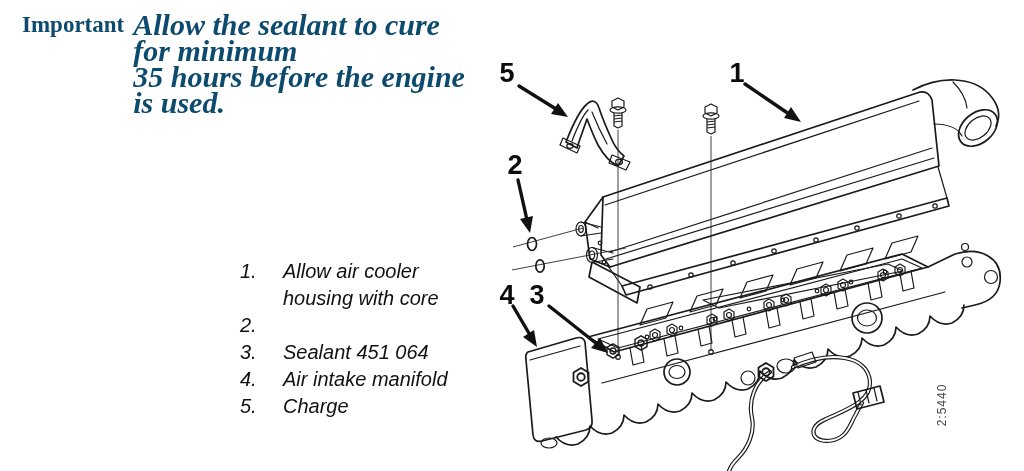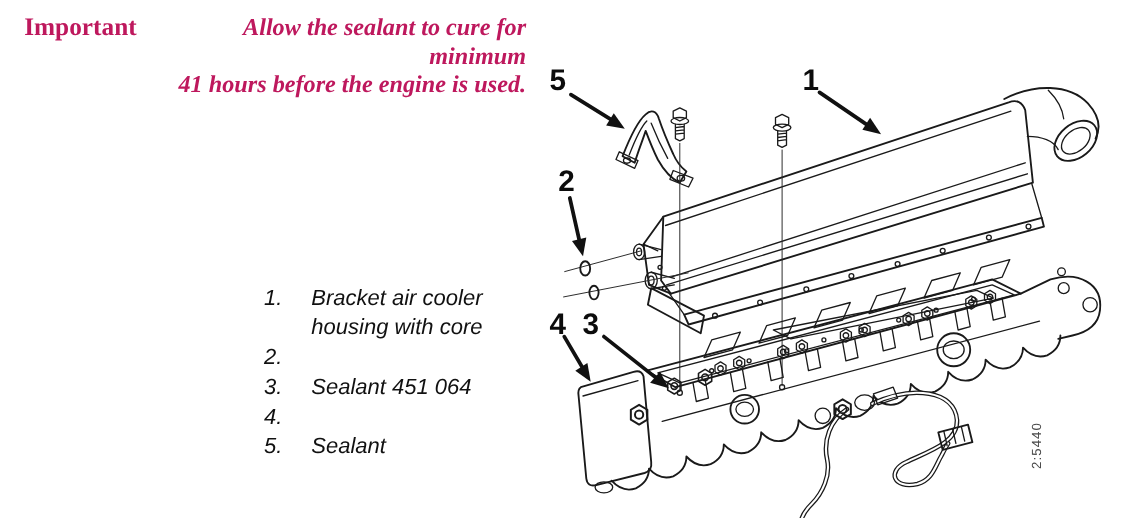--- a/index.html
+++ b/index.html
@@ -4,30 +4,29 @@
 <style>
   html,body{margin:0;padding:0;}
   body{
     width:1024px;height:471px;position:relative;background:#ffffff;
     font-family:"Liberation Sans",sans-serif;overflow:hidden;
     -webkit-font-smoothing:antialiased;
   }
   
   .note{
     position:absolute;left:22px;top:12px;display:flex;align-items:flex-start;
-    color:#be185d;
-    text-align:right;
+    color:#0c4a6e;
   }
   .note-label{
     font-family:"Liberation Serif",serif;font-weight:bold;font-size:23px;
     margin-right:9px;white-space:nowrap;
   }
   .note-text{
     font-family:"Liberation Serif",serif;font-weight:bold;font-style:italic;
-    font-size:22px;line-height:26px;width:345px;
+    font-size:30px;line-height:26px;width:345px;
   }
   
   .parts{
     position:absolute;left:240px;top:258px;width:236px;
     font-style:italic;font-size:20px;line-height:27px;color:#111;
   }
   .parts-row{display:grid;grid-template-columns:43px 186px;}
   .parts-num{text-align:left;}
   
   .diagram-svg{position:absolute;left:0;top:0;}
@@ -48,42 +47,43 @@
     font-size:12px;letter-spacing:1px;color:#4a4a4a;text-align:center;
   }
 </style>
 </head>
 <body>
 
 <div class="note">
   <div class="note-label">Important</div>
   <div class="note-text">
     <div>Allow the sealant to cure for minimum</div>
-    <div>41 hours before the engine is used.</div>
+    <div>35 hours before the engine is used.</div>
   </div>
 </div>
 
 <div class="parts">
   <div class="parts-row">
     <div class="parts-num">1.</div>
-    <div>Bracket air cooler housing with core</div>
+    <div>Allow air cooler housing with core</div>
   </div>
   <div class="parts-row">
     <div class="parts-num">2.</div>
   </div>
   <div class="parts-row">
     <div class="parts-num">3.</div>
     <div>Sealant 451 064</div>
   </div>
   <div class="parts-row">
     <div class="parts-num">4.</div>
+    <div>Air intake manifold</div>
   </div>
   <div class="parts-row">
     <div class="parts-num">5.</div>
-    <div>Sealant</div>
+    <div>Charge</div>
   </div>
 </div>
 
 <svg class="diagram-svg" width="1024" height="471" viewBox="0 0 1024 471">
   <defs>
     <g id="hexbolt">
       <polygon class="ln2" points="-5,-3 0,-6 5,-3 5,3 0,6 -5,3"></polygon>
       <circle class="ln2" r="2.5"></circle>
     </g>
     <g id="bolt">

